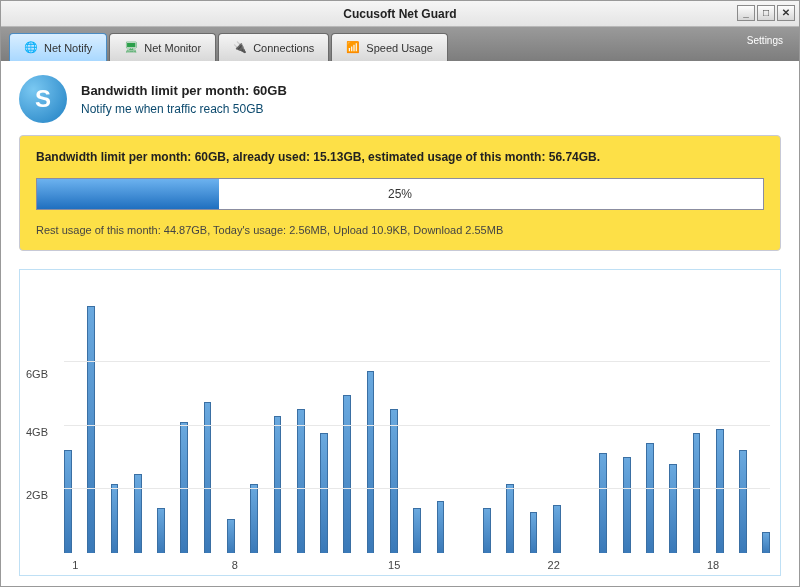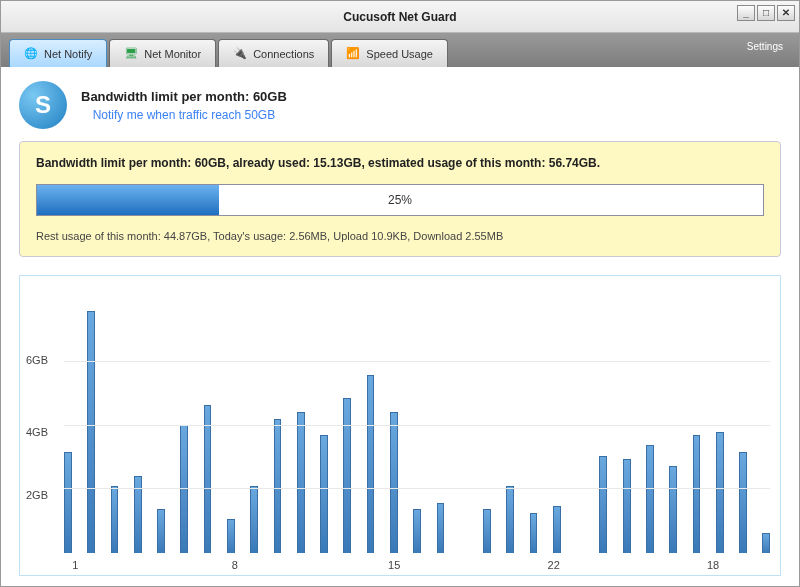--- a/index.html
+++ b/index.html
@@ -1,19 +1,19 @@
 <!DOCTYPE html>
 <html><head>
 <meta charset="utf-8">
 <style>
   * { box-sizing: border-box; margin: 0; padding: 0; font-family: Tahoma, Arial, sans-serif; }
   body { background: #fff; width: 800px; height: 587px; overflow: hidden; }
   .window { width: 800px; height: 587px; border: 1px solid #999; background: #fff; display: flex; flex-direction: column; }
   .titlebar {
-    height: 32px; background: linear-gradient(#f6f6f6,#e4e4e4);
+    height: 26px; background: linear-gradient(#f6f6f6,#e4e4e4);
     border-bottom: 1px solid #b8b8b8; display: flex; align-items: center;
     justify-content: center; position: relative;
     font-size: 12px; font-weight: bold; color: #222;
   }
   .win-controls { position: absolute; right: 4px; top: 4px; display: flex; gap: 2px; }
   .win-btn {
     width: 18px; height: 16px; border: 1px solid #8a8a8a; background: linear-gradient(#fdfdfd,#d7d7d7);
     font-size: 10px; line-height: 14px; text-align: center; color: #333; cursor: pointer;
   }
   .tabbar {
@@ -40,23 +40,23 @@
   }
   .content { flex: 1; padding: 14px 18px 10px 18px; overflow: hidden; display: flex; flex-direction: column; }
   .header-row { display: flex; align-items: center; gap: 14px; margin-bottom: 12px; }
   .app-logo {
     width: 48px; height: 48px; border-radius: 50%;
     background: radial-gradient(circle at 30% 30%, #7ac8f2, #1f7fc2);
     display: flex; align-items: center; justify-content: center;
     color: #fff; font-size: 24px; font-weight: bold;
   }
   .header-text .line1 { font-size: 13px; font-weight: bold; color: #222; }
-  .header-text .line2 { font-size: 12px; color: #3b82f6; margin-top: 4px; text-align: center; }
+  .header-text .line2 { font-size: 12px; color: #0c4a6e; margin-top: 4px; }
   .panel {
-    background: #fef9c3; border: 1px solid #c7c9d6; border-radius: 4px;
+    background: #fde047; border: 1px solid #c7c9d6; border-radius: 4px;
     padding: 14px 16px; margin-bottom: 18px;
   }
   .panel-title { font-size: 12px; font-weight: bold; color: #222; margin-bottom: 14px; }
   .progress-outer {
     height: 32px; border: 1px solid #8b8da0; background: #fff; position: relative; margin-bottom: 14px;
   }
   .progress-fill {
     height: 100%; background: linear-gradient(#6cb2ef,#1f6fbf); width: 25%;
   }
   .progress-label {
@@ -179,21 +179,21 @@
             <div class="bar" style="height: 45%;"></div>
             <div class="bar" style="height: 37.5%;"></div>
             <div class="bar" style="height: 7.5%;"></div>
           </div>
       </div>
     <div class="grid-line" style="bottom: 85.75px;"></div>
         <div class="y-tick" style="bottom: 79.75px;">2GB</div>
         <div class="grid-line" style="bottom: 149.5px;"></div>
         <div class="y-tick" style="bottom: 143.5px;">4GB</div>
         <div class="grid-line" style="bottom: 213.25px;"></div>
-        <div class="y-tick" style="bottom: 215px;">6GB</div>
+        <div class="y-tick" style="bottom: 201px;">6GB</div>
         <div class="x-tick" style="left: 55.3871px;">1</div>
         <div class="x-tick" style="left: 214.806px;">8</div>
         <div class="x-tick" style="left: 374.226px;">15</div>
         <div class="x-tick" style="left: 533.645px;">22</div>
         <div class="x-tick" style="left: 693.065px;">18</div>
       </div>
 
   </div>
 </div>
 

